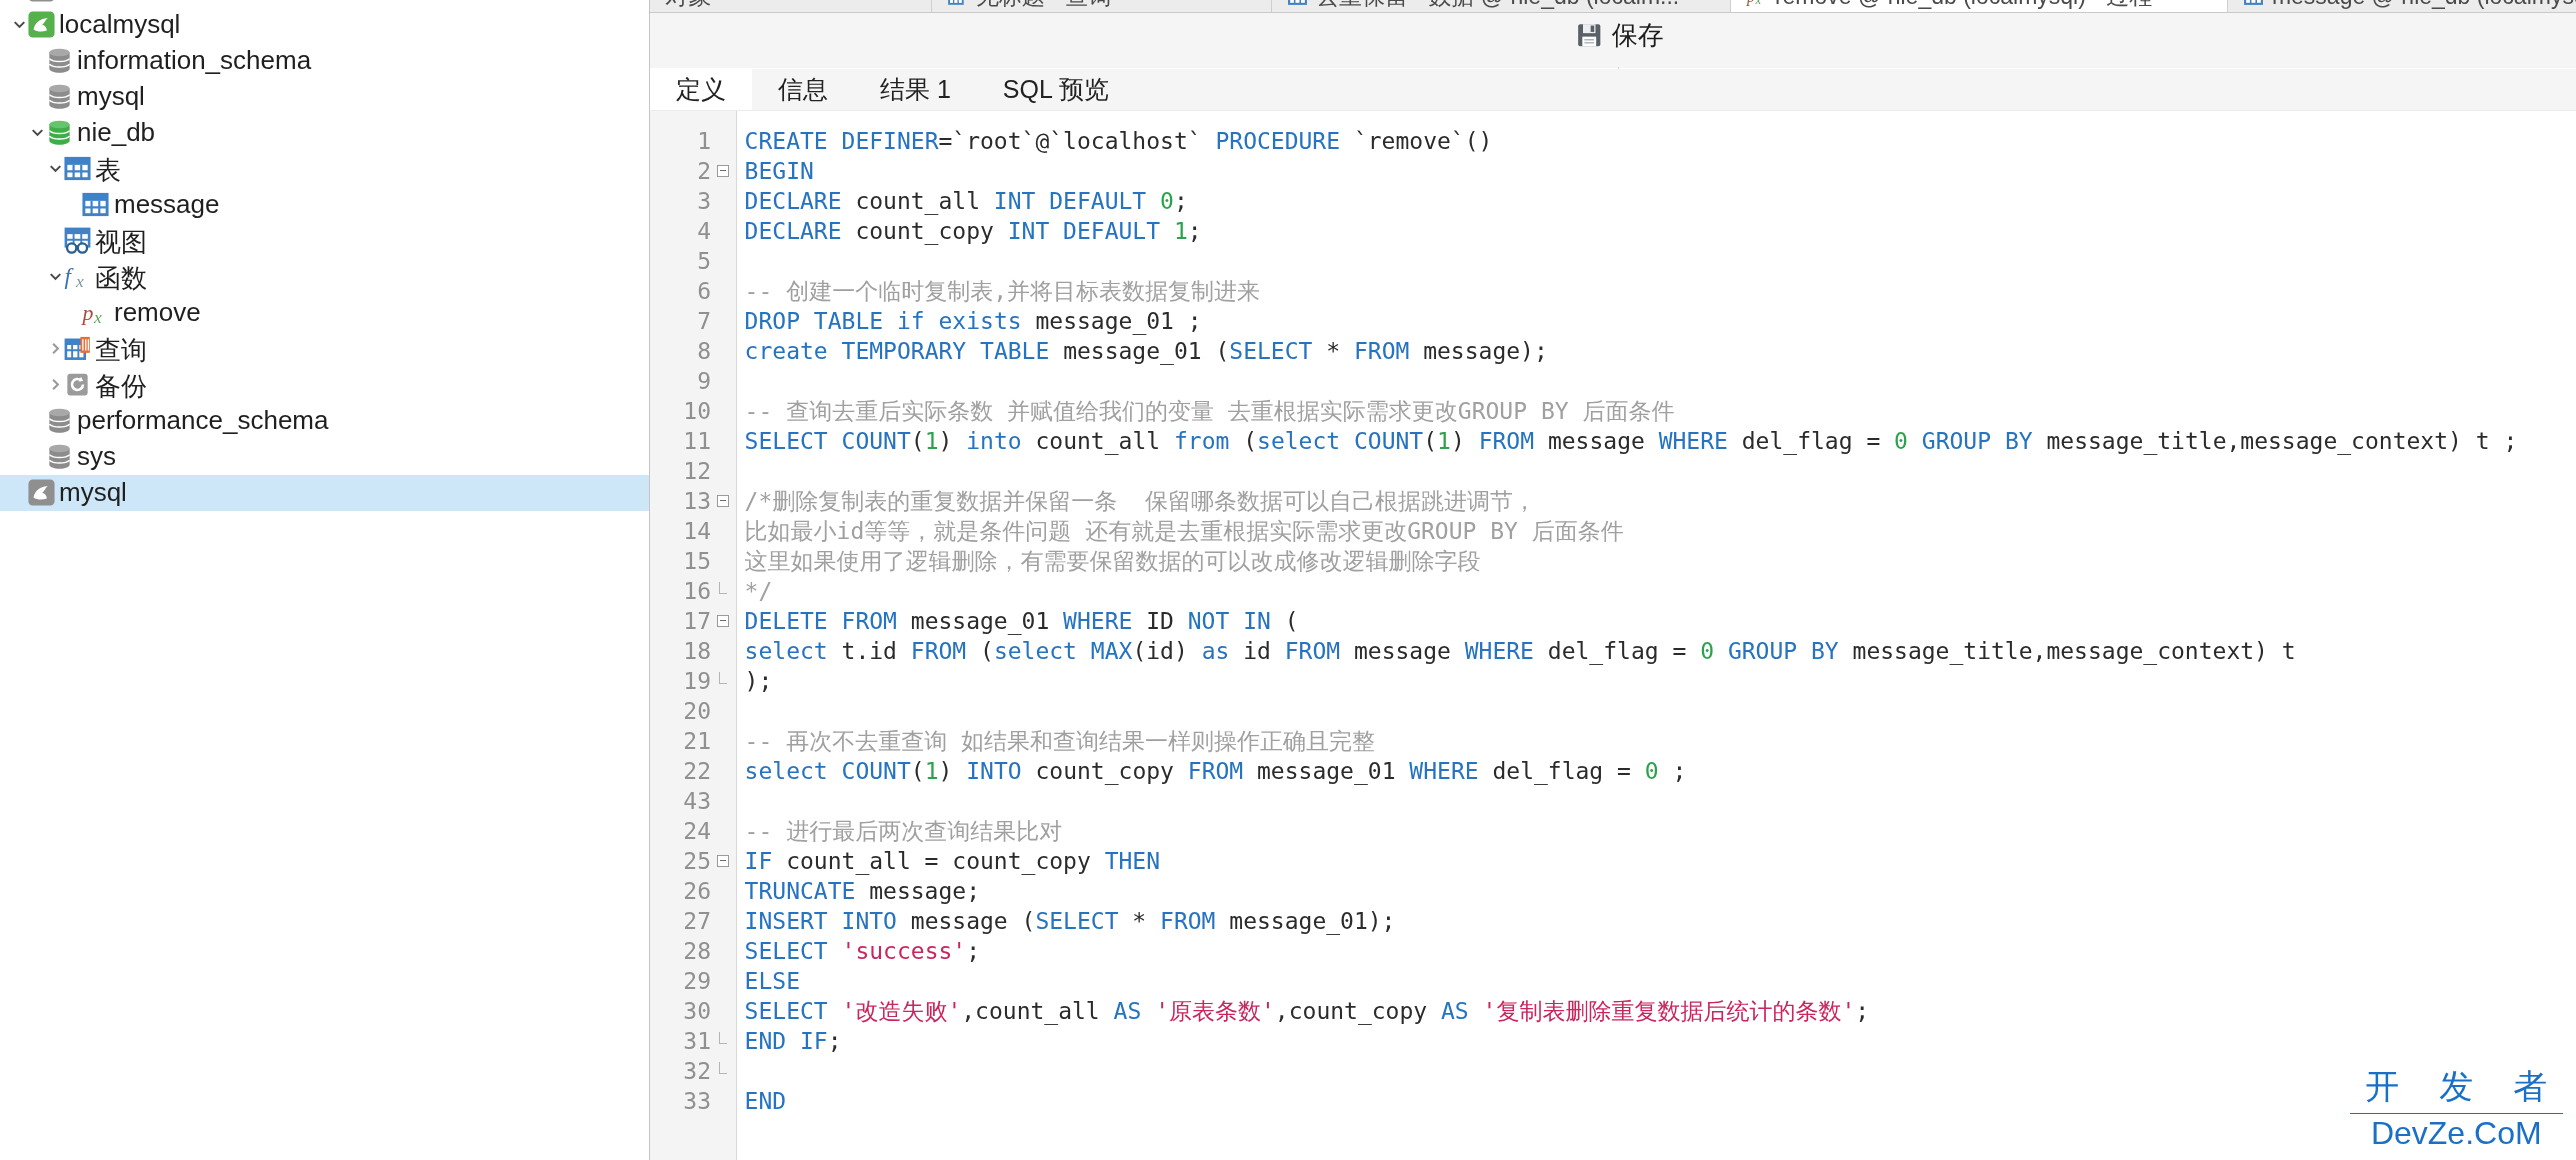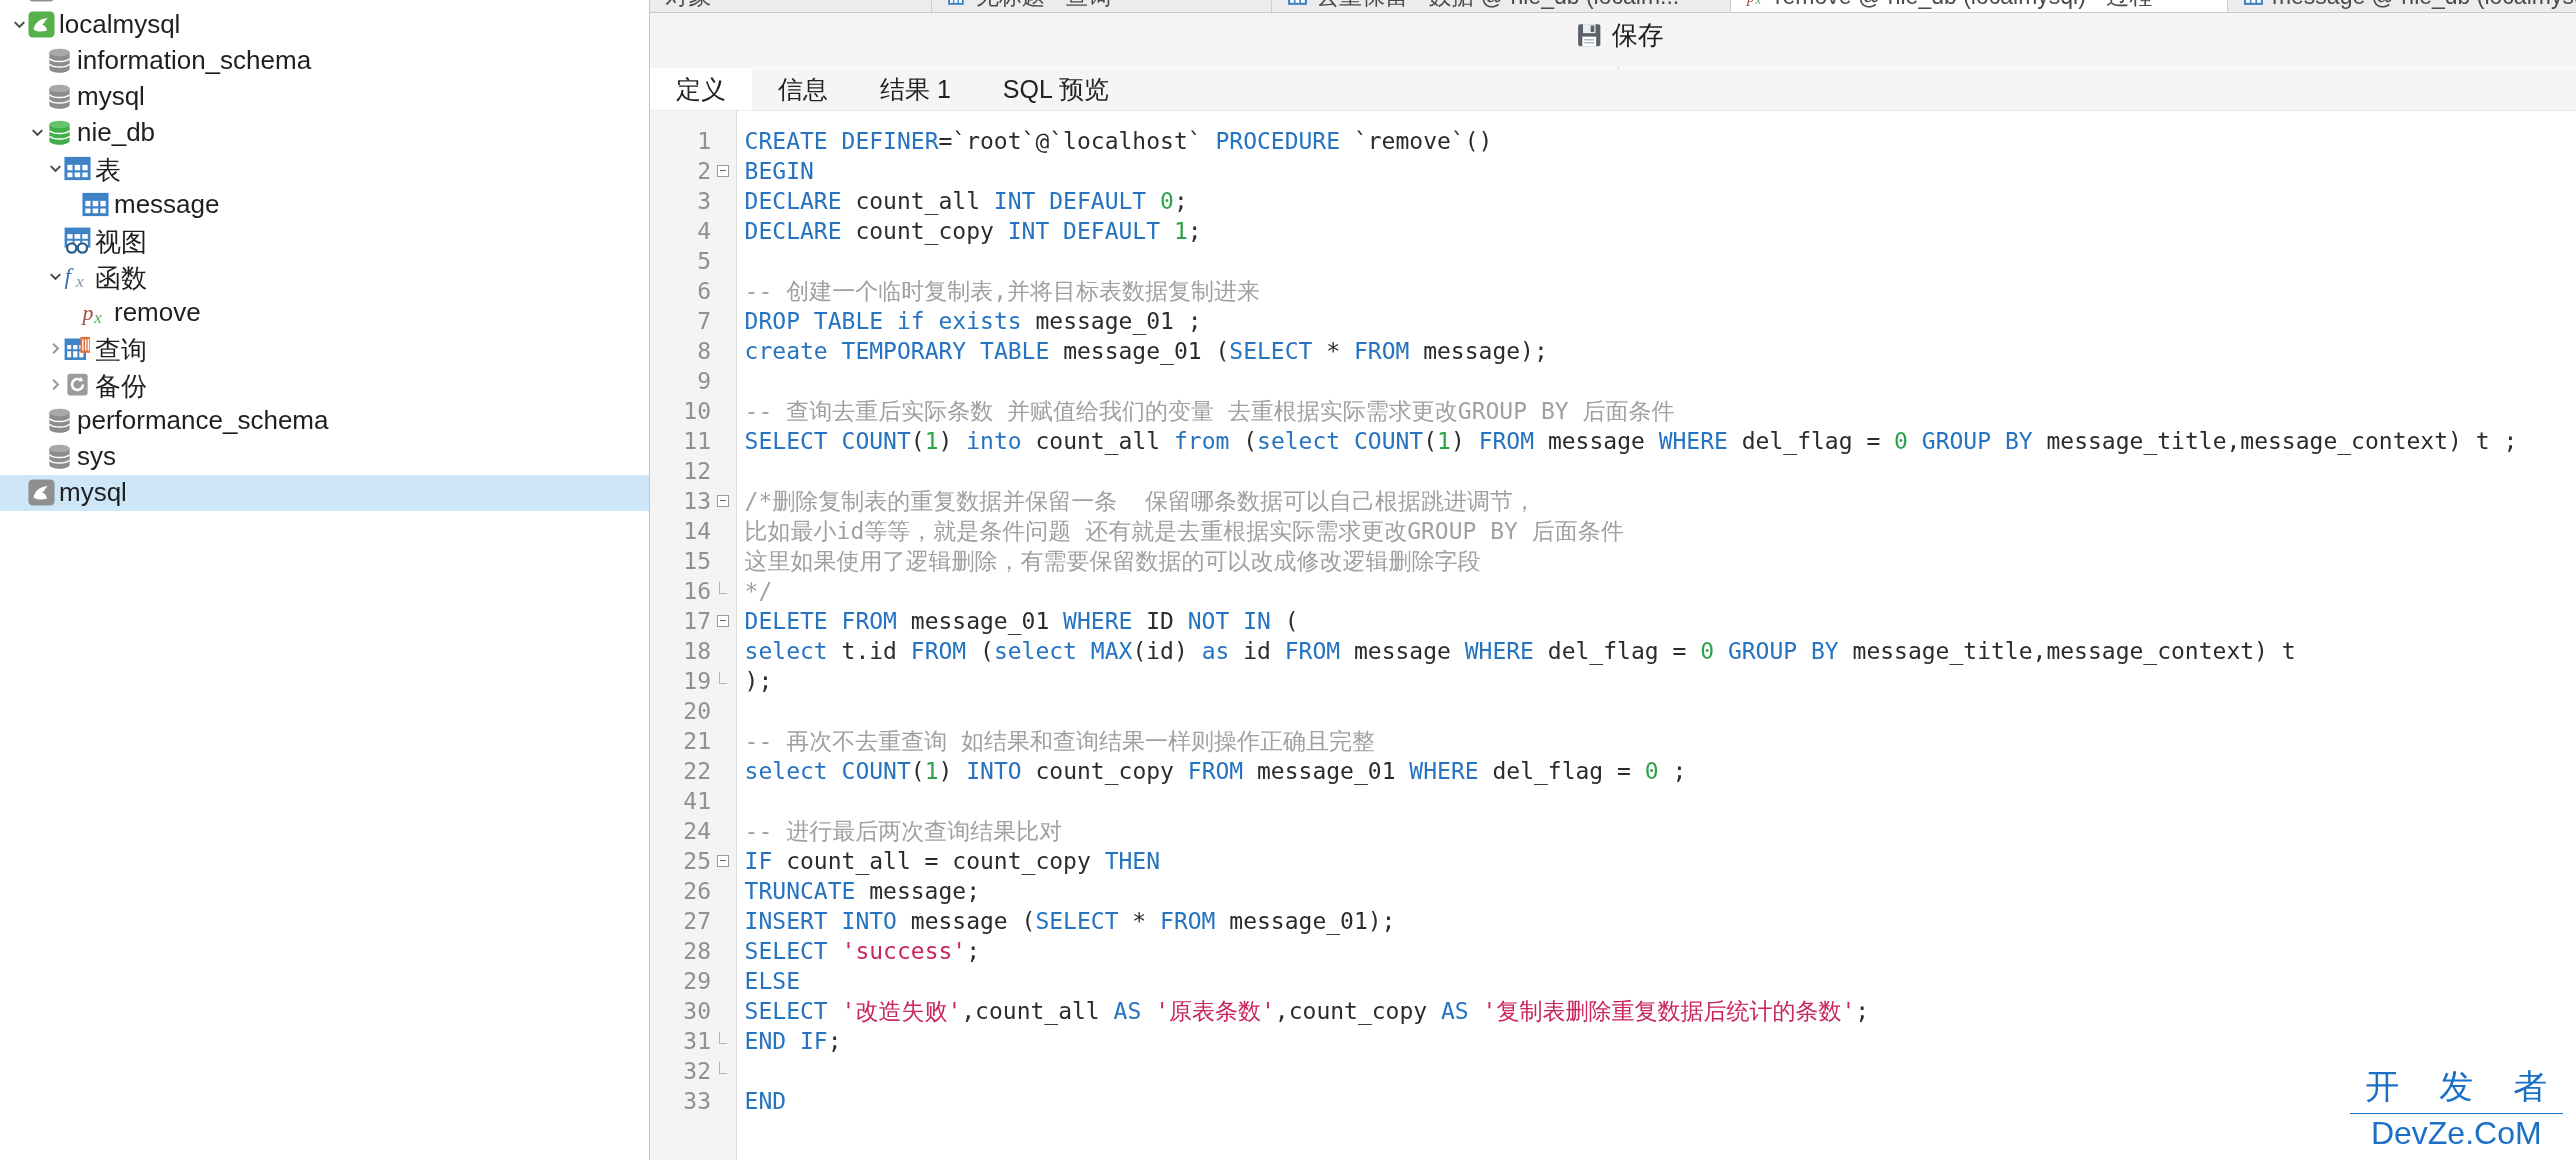--- a/index.html
+++ b/index.html
@@ -389,21 +389,21 @@
           <div class="cl"><span class="lnum">13</span><span class="lfold"><span class="fold-open"></span></span><span class="lcode"><span class="c">/*删除复制表的重复数据并保留一条  保留哪条数据可以自己根据跳进调节，</span></span></div>
           <div class="cl"><span class="lnum">14</span><span class="lfold"></span><span class="lcode"><span class="c">比如最小id等等，就是条件问题 还有就是去重根据实际需求更改GROUP BY 后面条件</span></span></div>
           <div class="cl"><span class="lnum">15</span><span class="lfold"></span><span class="lcode"><span class="c">这里如果使用了逻辑删除，有需要保留数据的可以改成修改逻辑删除字段</span></span></div>
           <div class="cl"><span class="lnum">16</span><span class="lfold"><span class="fold-end"></span></span><span class="lcode"><span class="c">*/</span></span></div>
           <div class="cl"><span class="lnum">17</span><span class="lfold"><span class="fold-open"></span></span><span class="lcode"><span class="k">DELETE</span><span class="t"> </span><span class="k">FROM</span><span class="t"> message_01 </span><span class="k">WHERE</span><span class="t"> ID </span><span class="k">NOT</span><span class="t"> </span><span class="k">IN</span><span class="t"> (</span></span></div>
           <div class="cl"><span class="lnum">18</span><span class="lfold"></span><span class="lcode"><span class="k">select</span><span class="t"> t.id </span><span class="k">FROM</span><span class="t"> (</span><span class="k">select</span><span class="t"> </span><span class="k">MAX</span><span class="t">(id) </span><span class="k">as</span><span class="t"> id </span><span class="k">FROM</span><span class="t"> message </span><span class="k">WHERE</span><span class="t"> del_flag = </span><span class="n">0</span><span class="t"> </span><span class="k">GROUP</span><span class="t"> </span><span class="k">BY</span><span class="t"> message_title,message_context) t</span></span></div>
           <div class="cl"><span class="lnum">19</span><span class="lfold"><span class="fold-end"></span></span><span class="lcode"><span class="t">);</span></span></div>
           <div class="cl"><span class="lnum">20</span><span class="lfold"></span><span class="lcode"></span></div>
           <div class="cl"><span class="lnum">21</span><span class="lfold"></span><span class="lcode"><span class="c">-- 再次不去重查询 如结果和查询结果一样则操作正确且完整</span></span></div>
           <div class="cl"><span class="lnum">22</span><span class="lfold"></span><span class="lcode"><span class="k">select</span><span class="t"> </span><span class="k">COUNT</span><span class="t">(</span><span class="n">1</span><span class="t">) </span><span class="k">INTO</span><span class="t"> count_copy </span><span class="k">FROM</span><span class="t"> message_01 </span><span class="k">WHERE</span><span class="t"> del_flag = </span><span class="n">0</span><span class="t"> ;</span></span></div>
-          <div class="cl"><span class="lnum">41</span><span class="lfold"></span><span class="lcode"></span></div>
+          <div class="cl"><span class="lnum">43</span><span class="lfold"></span><span class="lcode"></span></div>
           <div class="cl"><span class="lnum">24</span><span class="lfold"></span><span class="lcode"><span class="c">-- 进行最后两次查询结果比对</span></span></div>
           <div class="cl"><span class="lnum">25</span><span class="lfold"><span class="fold-open"></span></span><span class="lcode"><span class="k">IF</span><span class="t"> count_all = count_copy </span><span class="k">THEN</span></span></div>
           <div class="cl"><span class="lnum">26</span><span class="lfold"></span><span class="lcode"><span class="k">TRUNCATE</span><span class="t"> message;</span></span></div>
           <div class="cl"><span class="lnum">27</span><span class="lfold"></span><span class="lcode"><span class="k">INSERT</span><span class="t"> </span><span class="k">INTO</span><span class="t"> message (</span><span class="k">SELECT</span><span class="t"> * </span><span class="k">FROM</span><span class="t"> message_01);</span></span></div>
           <div class="cl"><span class="lnum">28</span><span class="lfold"></span><span class="lcode"><span class="k">SELECT</span><span class="t"> </span><span class="s">'success'</span><span class="t">;</span></span></div>
           <div class="cl"><span class="lnum">29</span><span class="lfold"></span><span class="lcode"><span class="k">ELSE</span></span></div>
           <div class="cl"><span class="lnum">30</span><span class="lfold"></span><span class="lcode"><span class="k">SELECT</span><span class="t"> </span><span class="s">'改造失败'</span><span class="t">,count_all </span><span class="k">AS</span><span class="t"> </span><span class="s">'原表条数'</span><span class="t">,count_copy </span><span class="k">AS</span><span class="t"> </span><span class="s">'复制表删除重复数据后统计的条数'</span><span class="t">;</span></span></div>
           <div class="cl"><span class="lnum">31</span><span class="lfold"><span class="fold-end"></span></span><span class="lcode"><span class="k">END</span><span class="t"> </span><span class="k">IF</span><span class="t">;</span></span></div>
           <div class="cl"><span class="lnum">32</span><span class="lfold"><span class="fold-end"></span></span><span class="lcode"></span></div>
           <div class="cl"><span class="lnum">33</span><span class="lfold"></span><span class="lcode"><span class="k">END</span></span></div>

